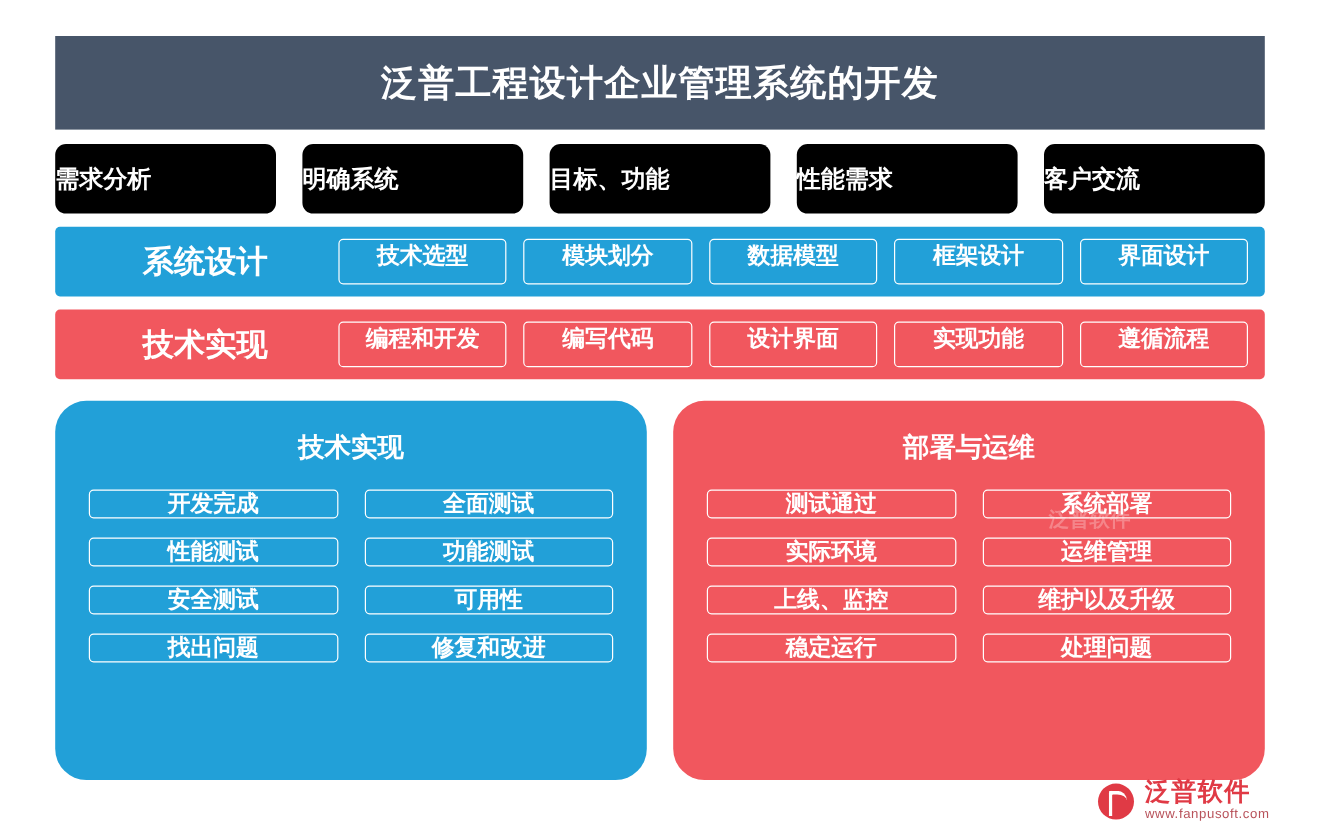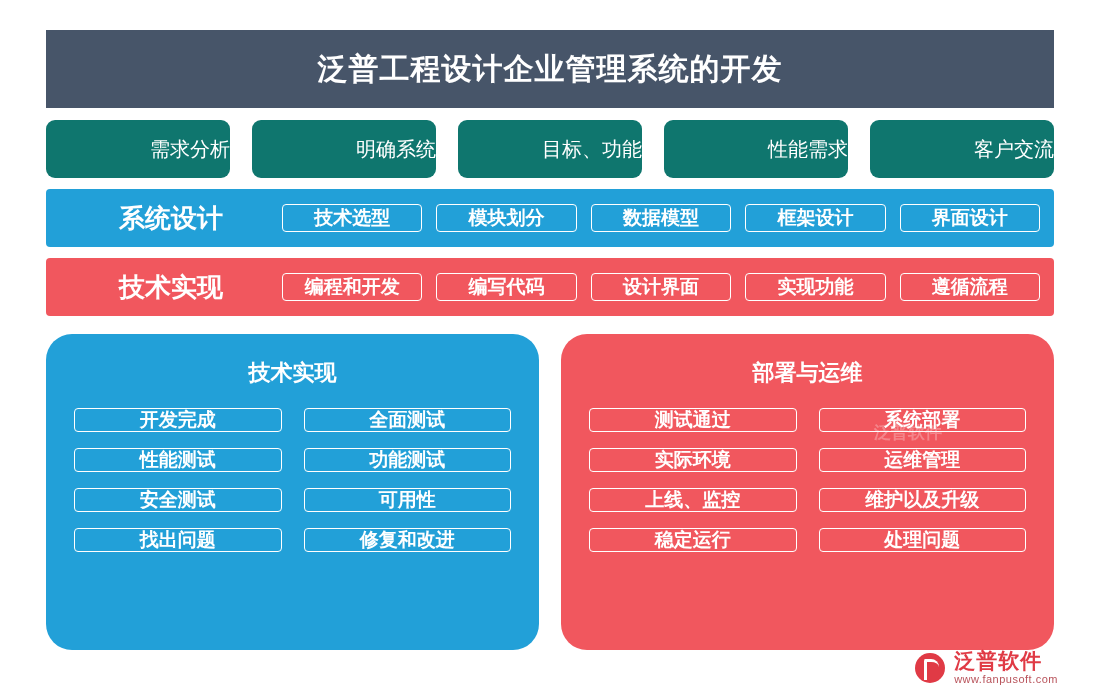--- a/index.html
+++ b/index.html
@@ -36,28 +36,28 @@
 
   
   .green-row {
     display: flex;
     gap: 22px;
     margin-top: 12px;
   }
   .green-pill {
     flex: 1 1 0;
     height: 58px;
-    background: #0f766e;
+    background: #000000;
     border-radius: 9px;
     display: flex;
     align-items: center;
-    justify-content: flex-end;
+    justify-content: flex-start;
     color: #ffffff;
     font-size: 20px;
-    font-weight: normal;
+    font-weight: bold;
   }
 
   
   .band {
     margin-top: 11px;
     height: 58px;
     border-radius: 4px;
     display: flex;
     align-items: center;
     padding: 0 14px;
@@ -75,25 +75,25 @@
     font-weight: bold;
     flex: 0 0 222px;
   }
   .band-items {
     display: flex;
     flex: 1 1 auto;
     gap: 14px;
   }
   .band-chip {
     flex: 1 1 0;
-    height: 28px;
+    height: 38px;
     border: 1.5px solid #ffffff;
     border-radius: 4px;
     display: flex;
-    align-items: flex-end;
+    align-items: flex-start;
     justify-content: center;
     color: #ffffff;
     font-size: 19px;
     font-weight: bold;
     box-sizing: border-box;
   }
 
   
   .panels {
     display: flex;

